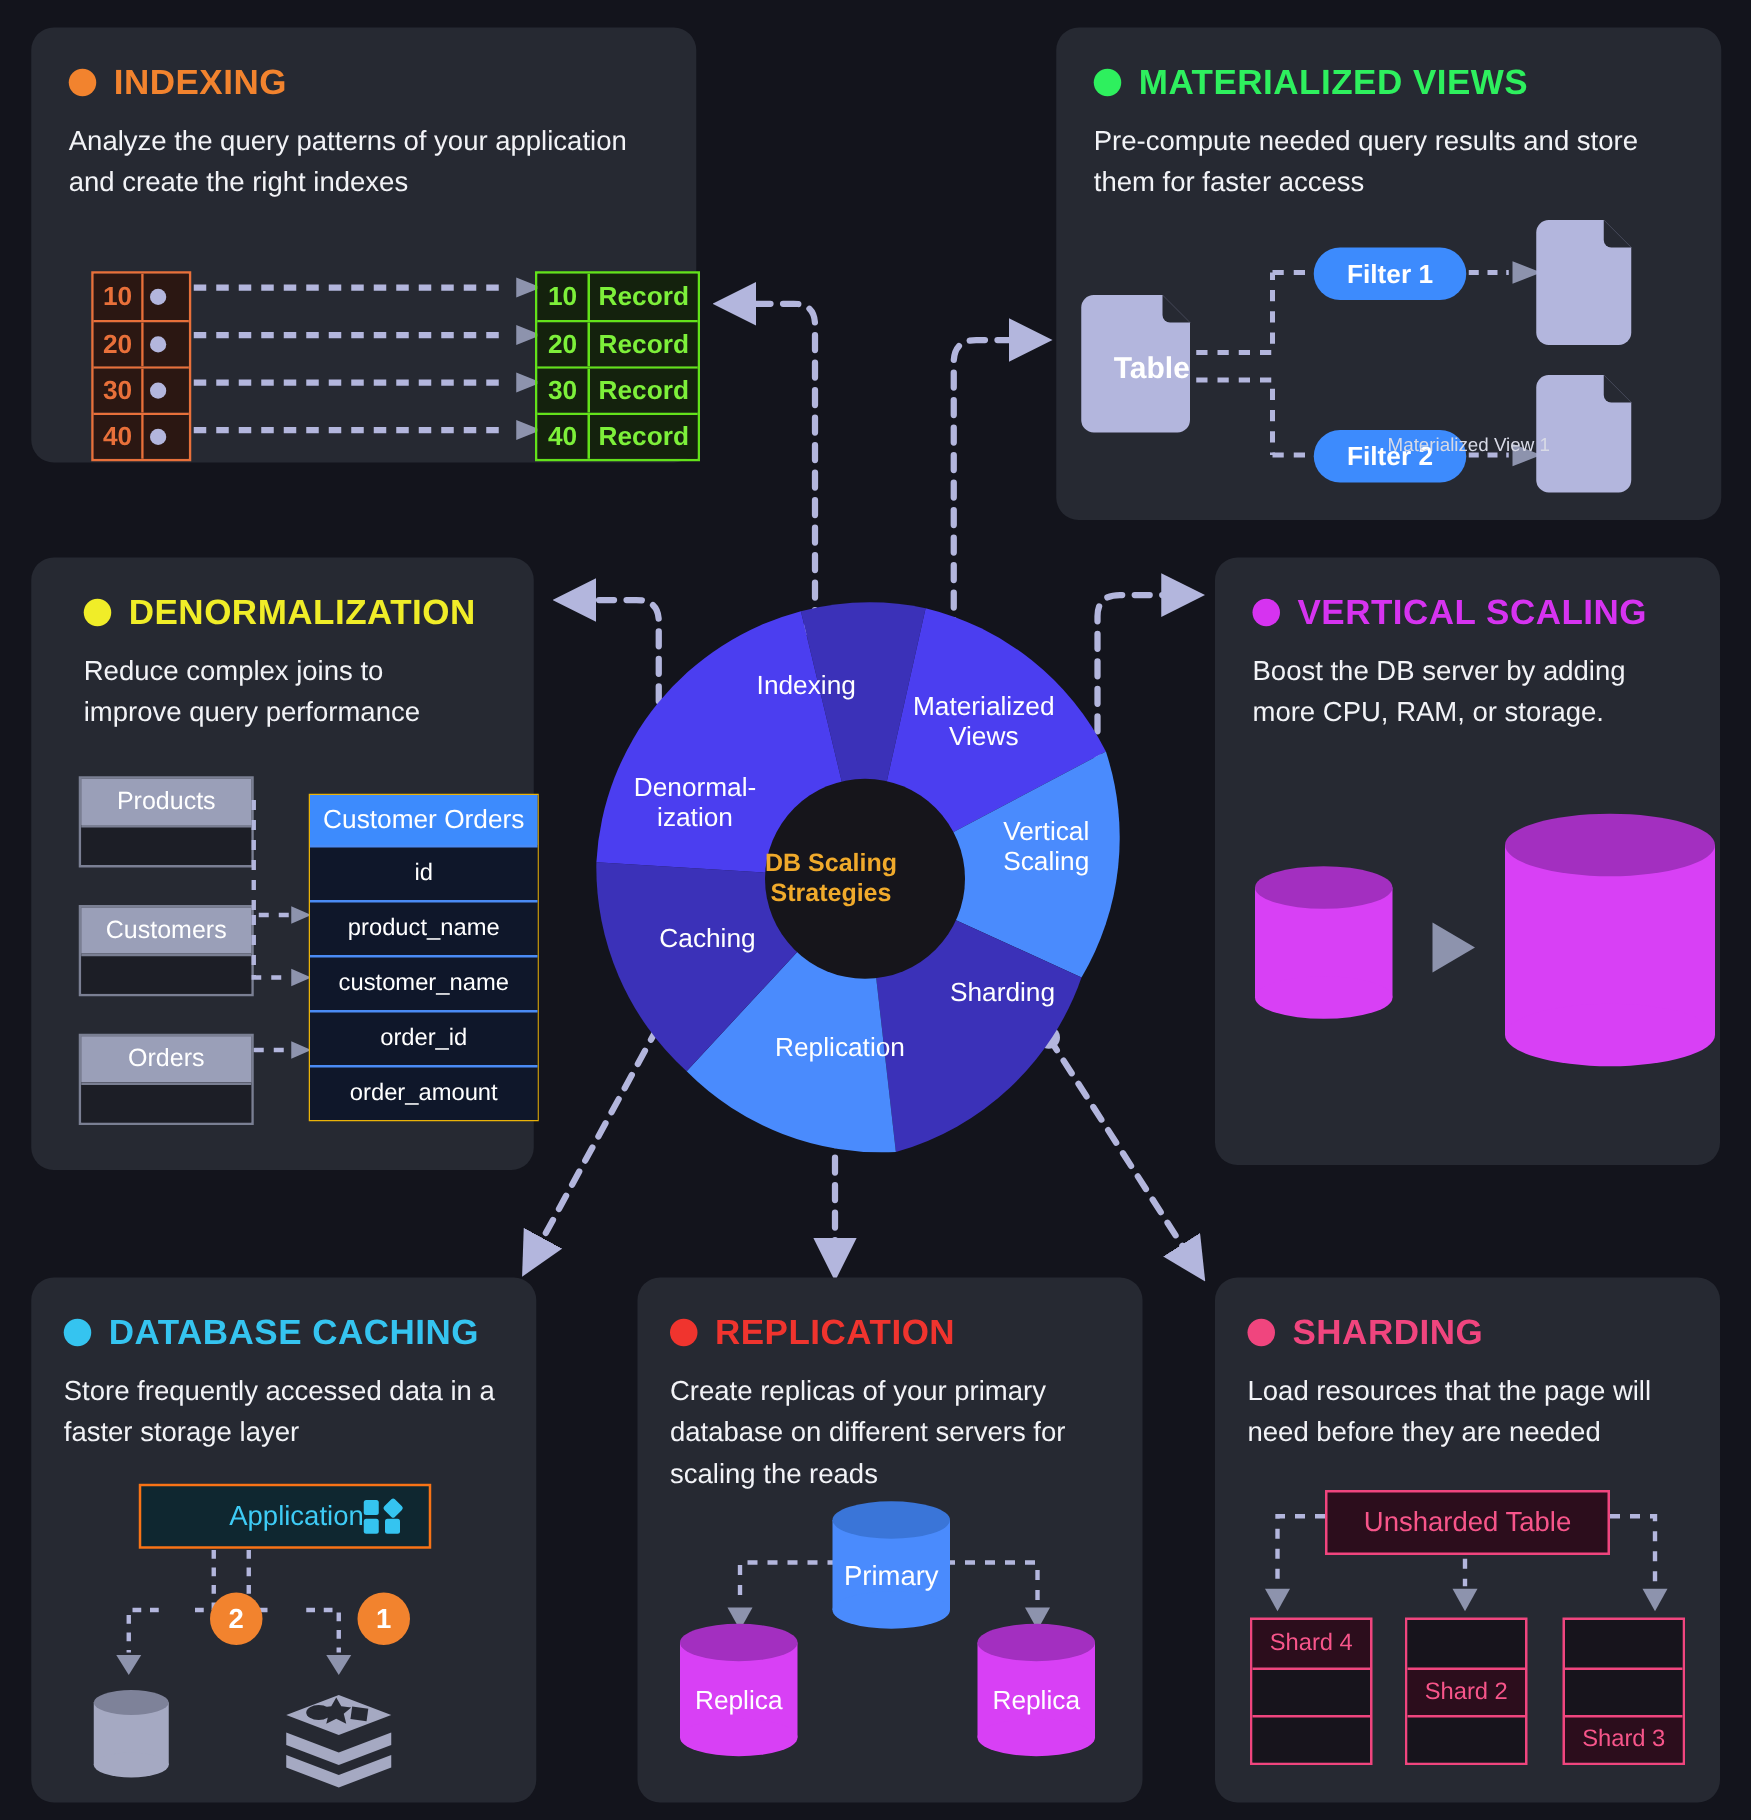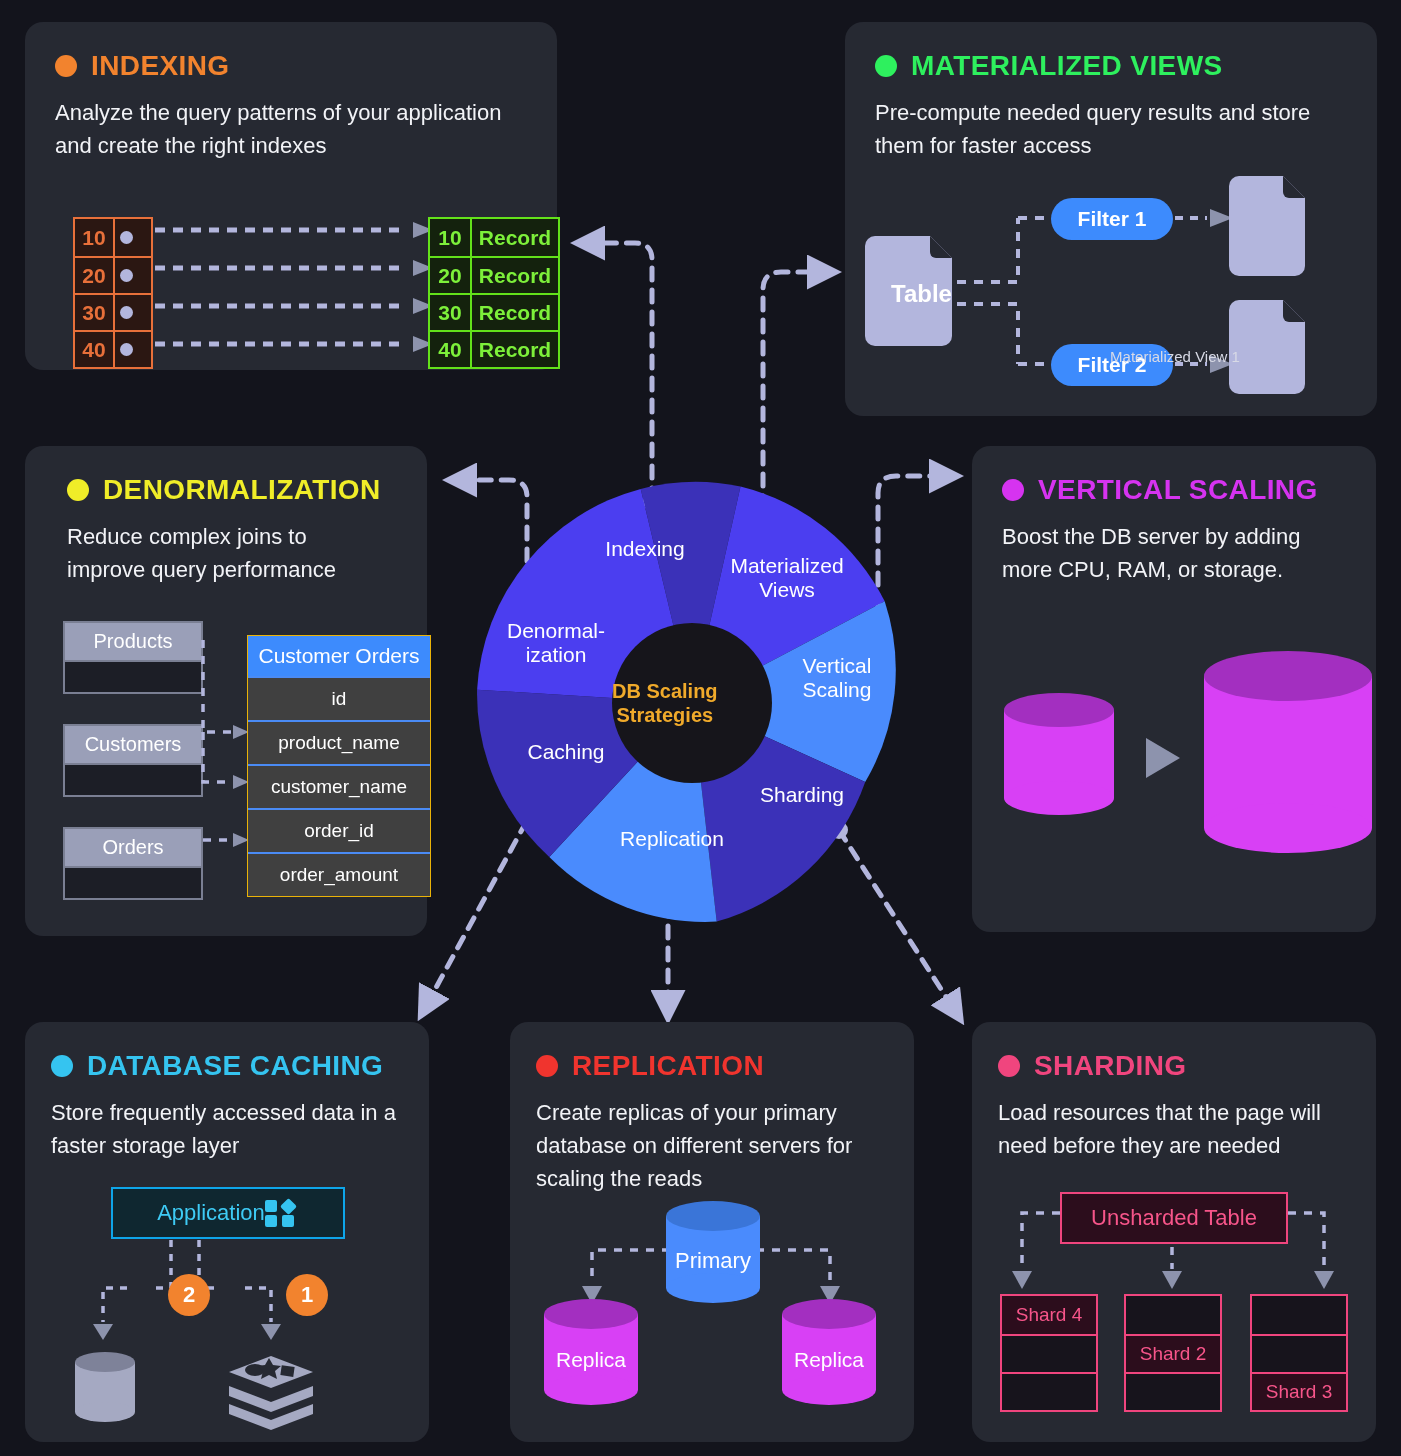--- a/index.html
+++ b/index.html
@@ -70,32 +70,32 @@
   .dn-right {
     position: absolute; left: 222px; top: 170px; width: 184px;
     border: 1px solid #eab308;
     margin-top: 19px;
   }
   .dn-right .hd {
     background: #3d8bfd; color: #fff; font-size: 21px; text-align: center; padding: 8px 0;
   }
   .dn-right .row {
     color: #fff; font-size: 19px; text-align: center; padding: 10px 0;
-    border-top: 2px solid #4a8bf5; background: #404040;
+    border-top: 2px solid #4a8bf5; background: #0f172a;
   }
 
   
   #p-vscale { left: 972px; top: 446px; width: 404px; height: 486px; padding: 28px 30px; }
 
   
   #p-caching { left: 25px; top: 1022px; width: 404px; height: 420px; padding: 28px 26px; }
   .app-box {
     position: absolute; left: 86px; top: 165px; width: 234px; height: 52px;
-    border: 2px solid #0ea5e9; background: #0f2730;
-    display: flex; align-items: center; justify-content: center;
+    border: 2px solid #f97316; background: #0f2730;
+    display: flex; align-items: center; justify-content: flex-end;
     padding: 15px 18px;
   }
   .app-box .lbl { color: #3ecbf5; font-size: 22px; }
   .badge {
     position: absolute; width: 42px; height: 42px; border-radius: 50%;
     background: #f2832e; color: #fff; font-size: 22px; font-weight: bold;
     display: flex; align-items: center; justify-content: center;
   }
 
   

